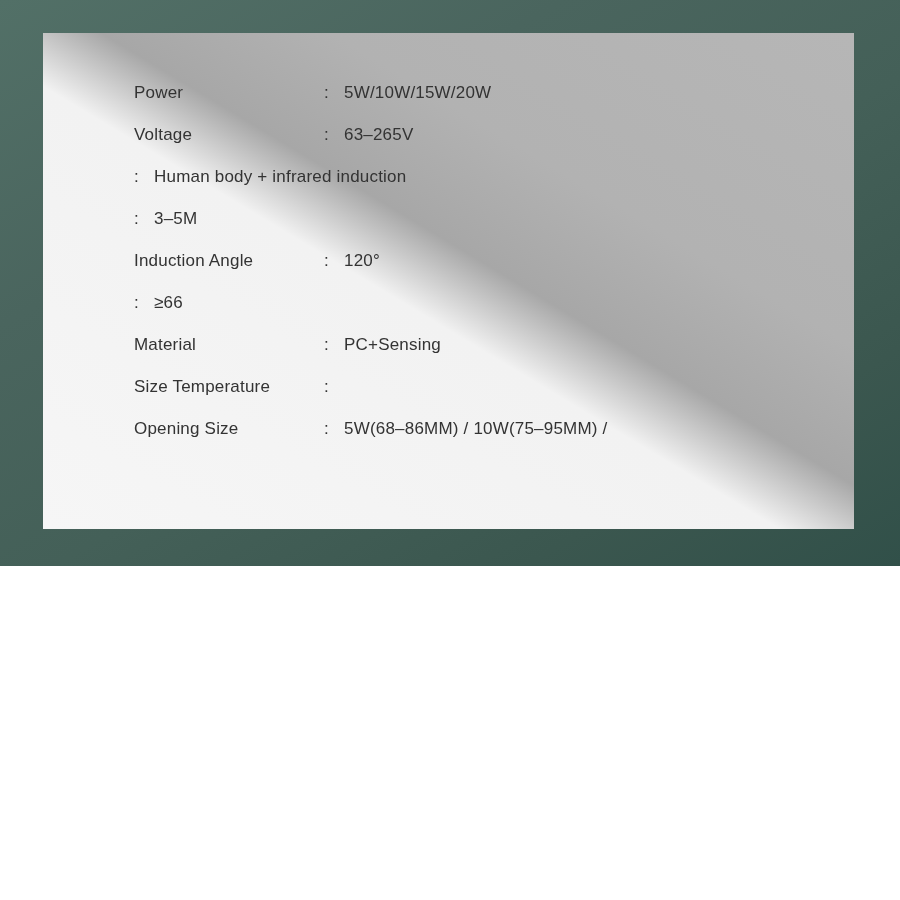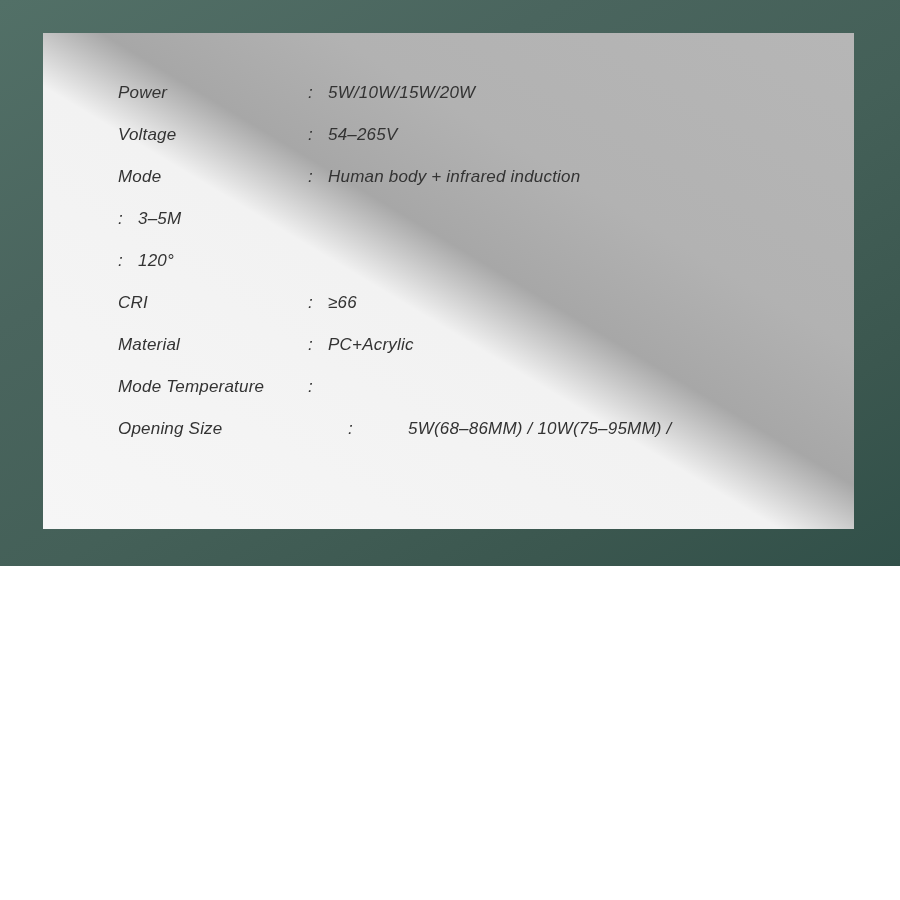--- a/index.html
+++ b/index.html
@@ -10,26 +10,26 @@
   }
   
   .hero{
     position:absolute;left:0;top:0;width:900px;height:566px;
     background:linear-gradient(150deg,#527067 0%,#4a655e 30%,#446058 55%,#3b574f 80%,#315049 100%);
   }
   .spec-card{
     position:absolute;left:43px;top:33px;width:811px;height:496px;
     background:linear-gradient(31deg,#f6f6f6 0%,#f2f2f2 45%,#a7a7a7 54%,#b2b2b2 68%,#b6b6b6 100%);
   }
-  .spec-rows{position:absolute;left:0;top:39px;width:100%;font-style:italic;}
+  .spec-rows{position:absolute;left:16px;top:39px;width:100%;}
   .spec-row{
     display:flex;align-items:center;height:42px;padding-left:75px;
     color:#333;font-size:17px;letter-spacing:.2px;
   }
-  .spec-row.tall{height:84px;align-items:flex-start;gap:40px;}
+  .spec-row.tall{height:84px;align-items:flex-start;}
   .spec-label{width:190px;flex:0 0 190px;}
   .spec-colon{width:20px;flex:0 0 20px;text-align:left;}
   .spec-row.tall .spec-colon,.spec-row.tall .spec-label{line-height:41px;}
   .spec-value{white-space:nowrap;}
   .spec-value .line{line-height:41px;}
   .spec-value .line2{margin-left:14px;}
   
   .products{position:absolute;left:0;top:566px;width:900px;height:334px;background:#fff;}
 </style>
 </head>
@@ -43,53 +43,52 @@
 
         <div class="spec-row">
           <span class="spec-label">Power</span>
           <span class="spec-colon">:</span>
           <span class="spec-value">5W/10W/15W/20W</span>
         </div>
 
         <div class="spec-row">
           <span class="spec-label">Voltage</span>
           <span class="spec-colon">:</span>
-          <span class="spec-value">54–265V</span>
+          <span class="spec-value">63–265V</span>
         </div>
 
         <div class="spec-row">
-          <span class="spec-label">Mode</span>
           <span class="spec-colon">:</span>
           <span class="spec-value">Human body + infrared induction</span>
         </div>
 
         <div class="spec-row">
           <span class="spec-colon">:</span>
           <span class="spec-value">3–5M</span>
         </div>
 
         <div class="spec-row">
+          <span class="spec-label">Induction Angle</span>
           <span class="spec-colon">:</span>
           <span class="spec-value">120°</span>
         </div>
 
         <div class="spec-row">
-          <span class="spec-label">CRI</span>
           <span class="spec-colon">:</span>
           <span class="spec-value">≥66</span>
         </div>
 
         <div class="spec-row">
           <span class="spec-label">Material</span>
           <span class="spec-colon">:</span>
-          <span class="spec-value">PC+Acrylic</span>
+          <span class="spec-value">PC+Sensing</span>
         </div>
 
         <div class="spec-row">
-          <span class="spec-label">Mode Temperature</span>
+          <span class="spec-label">Size Temperature</span>
           <span class="spec-colon">:</span>
         </div>
 
         <div class="spec-row tall">
           <span class="spec-label">Opening Size</span>
           <span class="spec-colon">:</span>
           <span class="spec-value">
             <div class="line">5W(68–86MM) / 10W(75–95MM) /</div>
           </span>
         </div>

